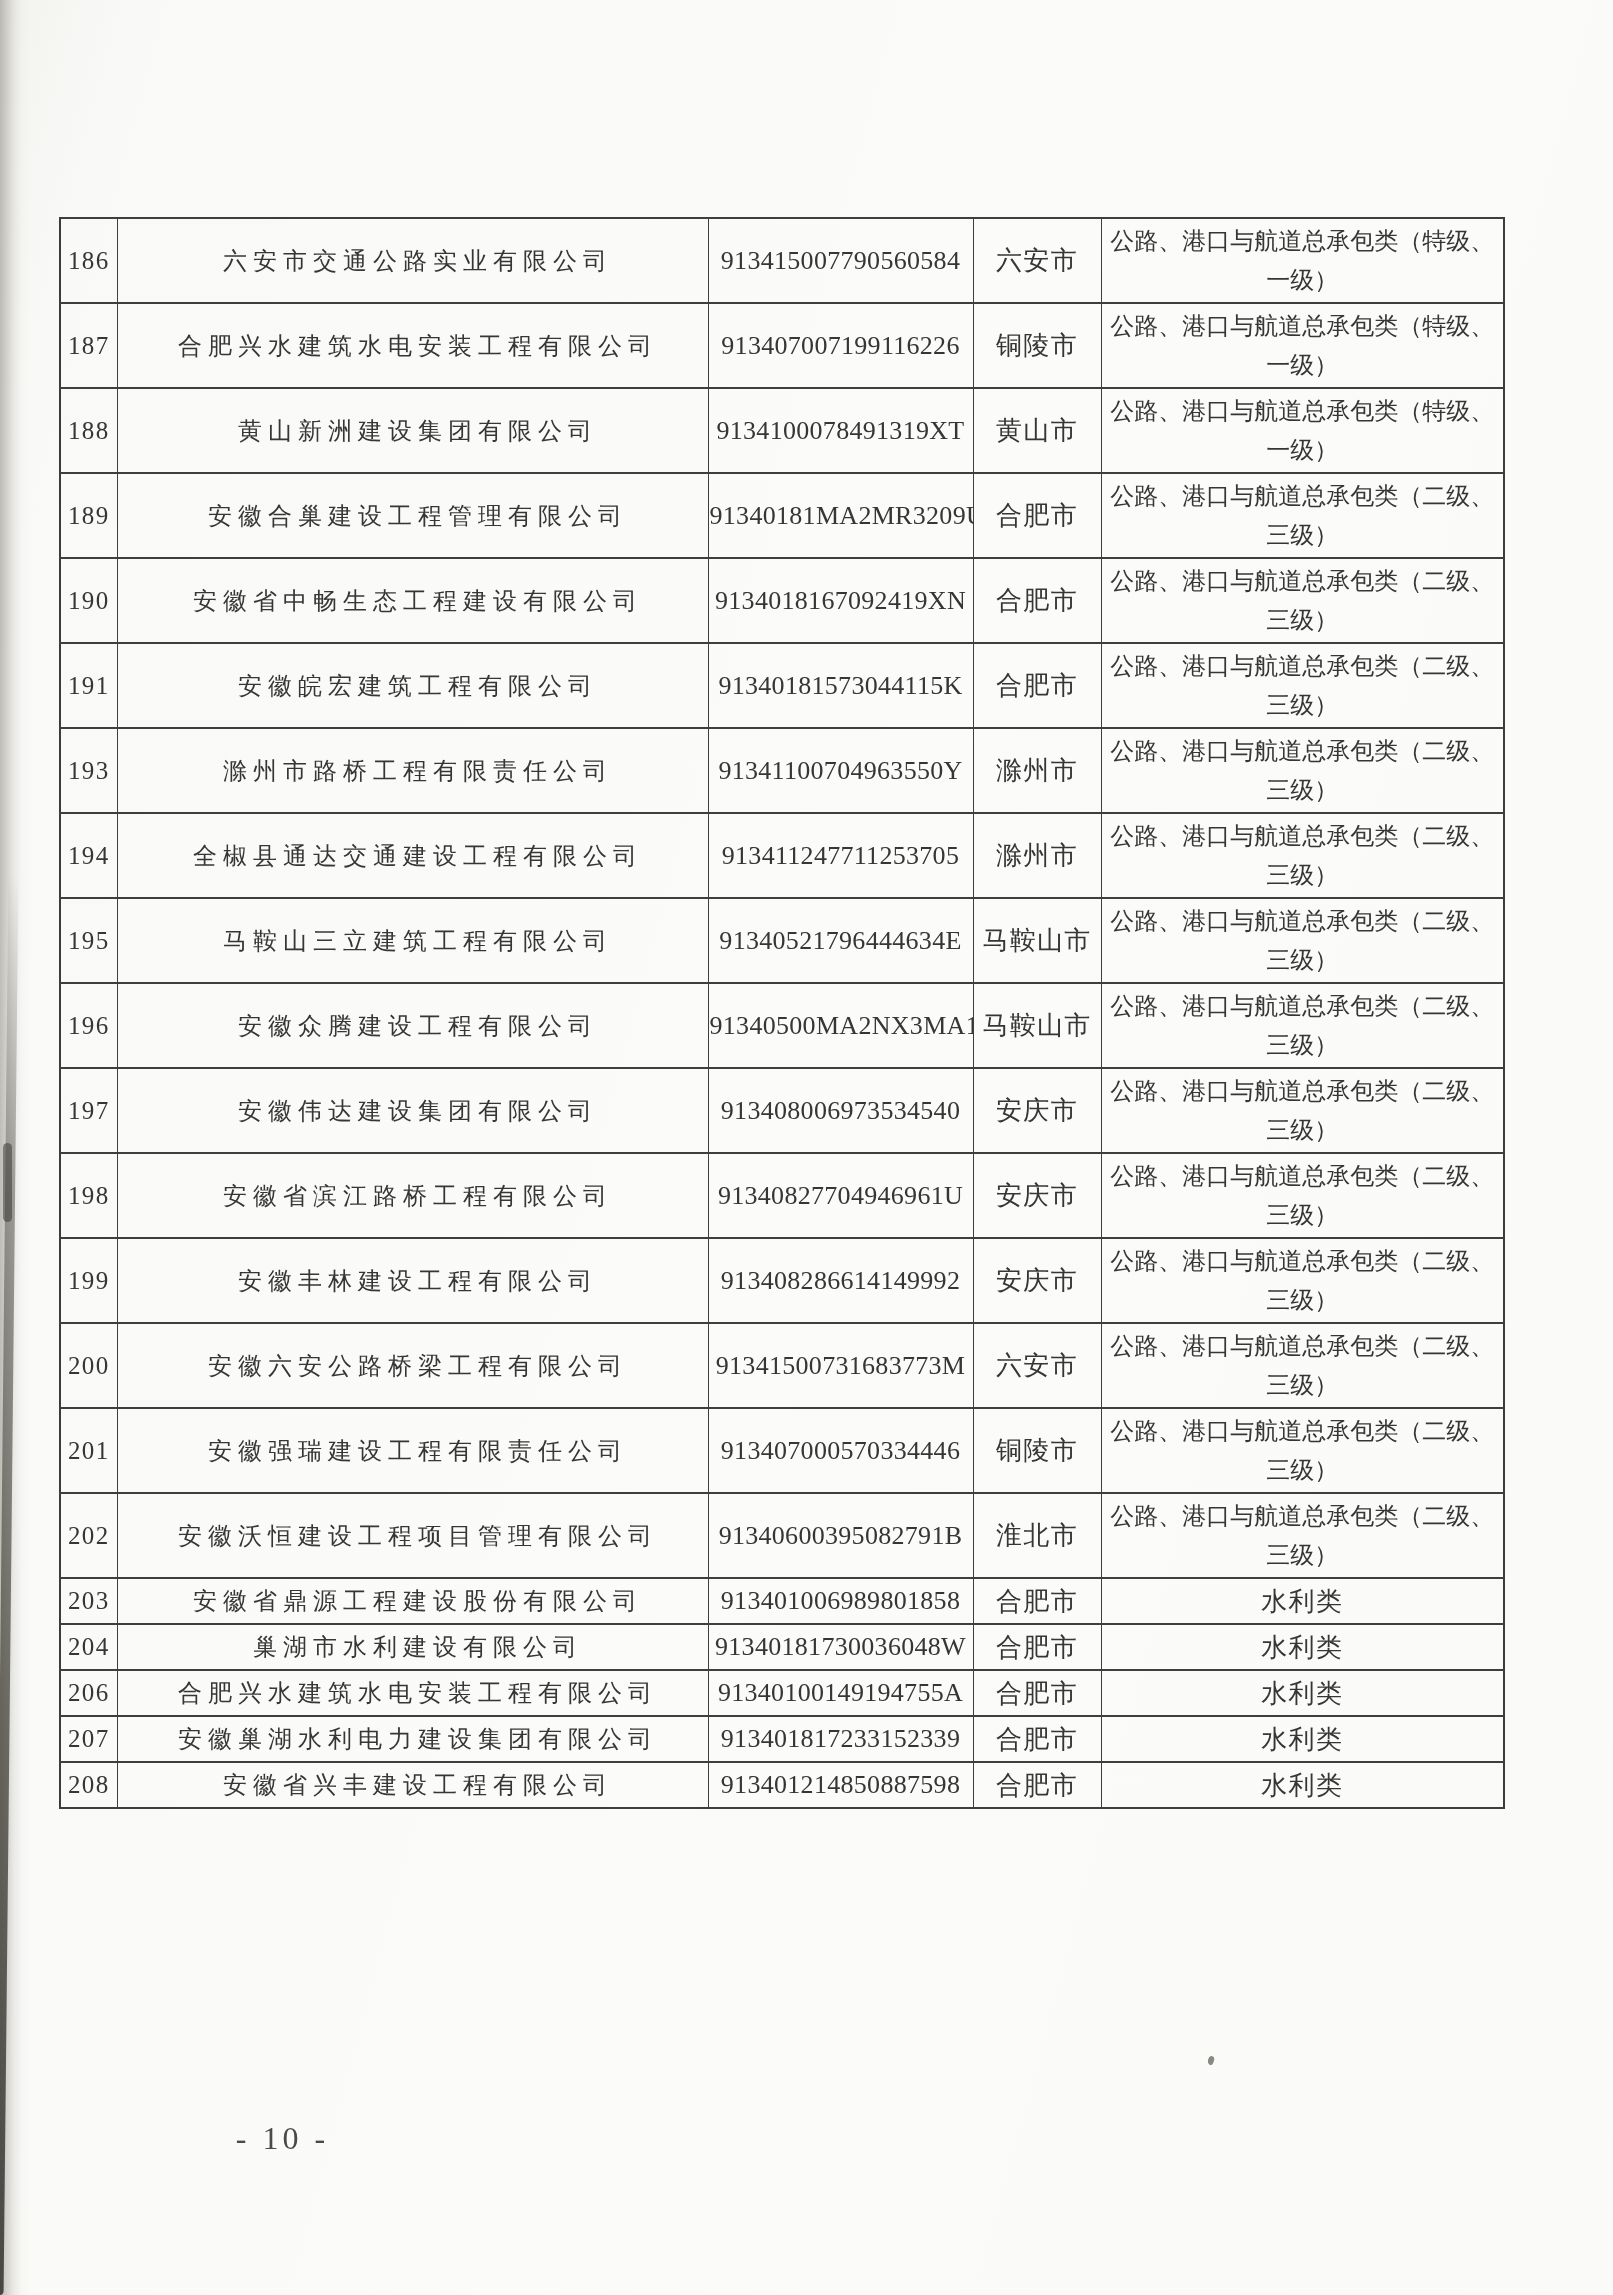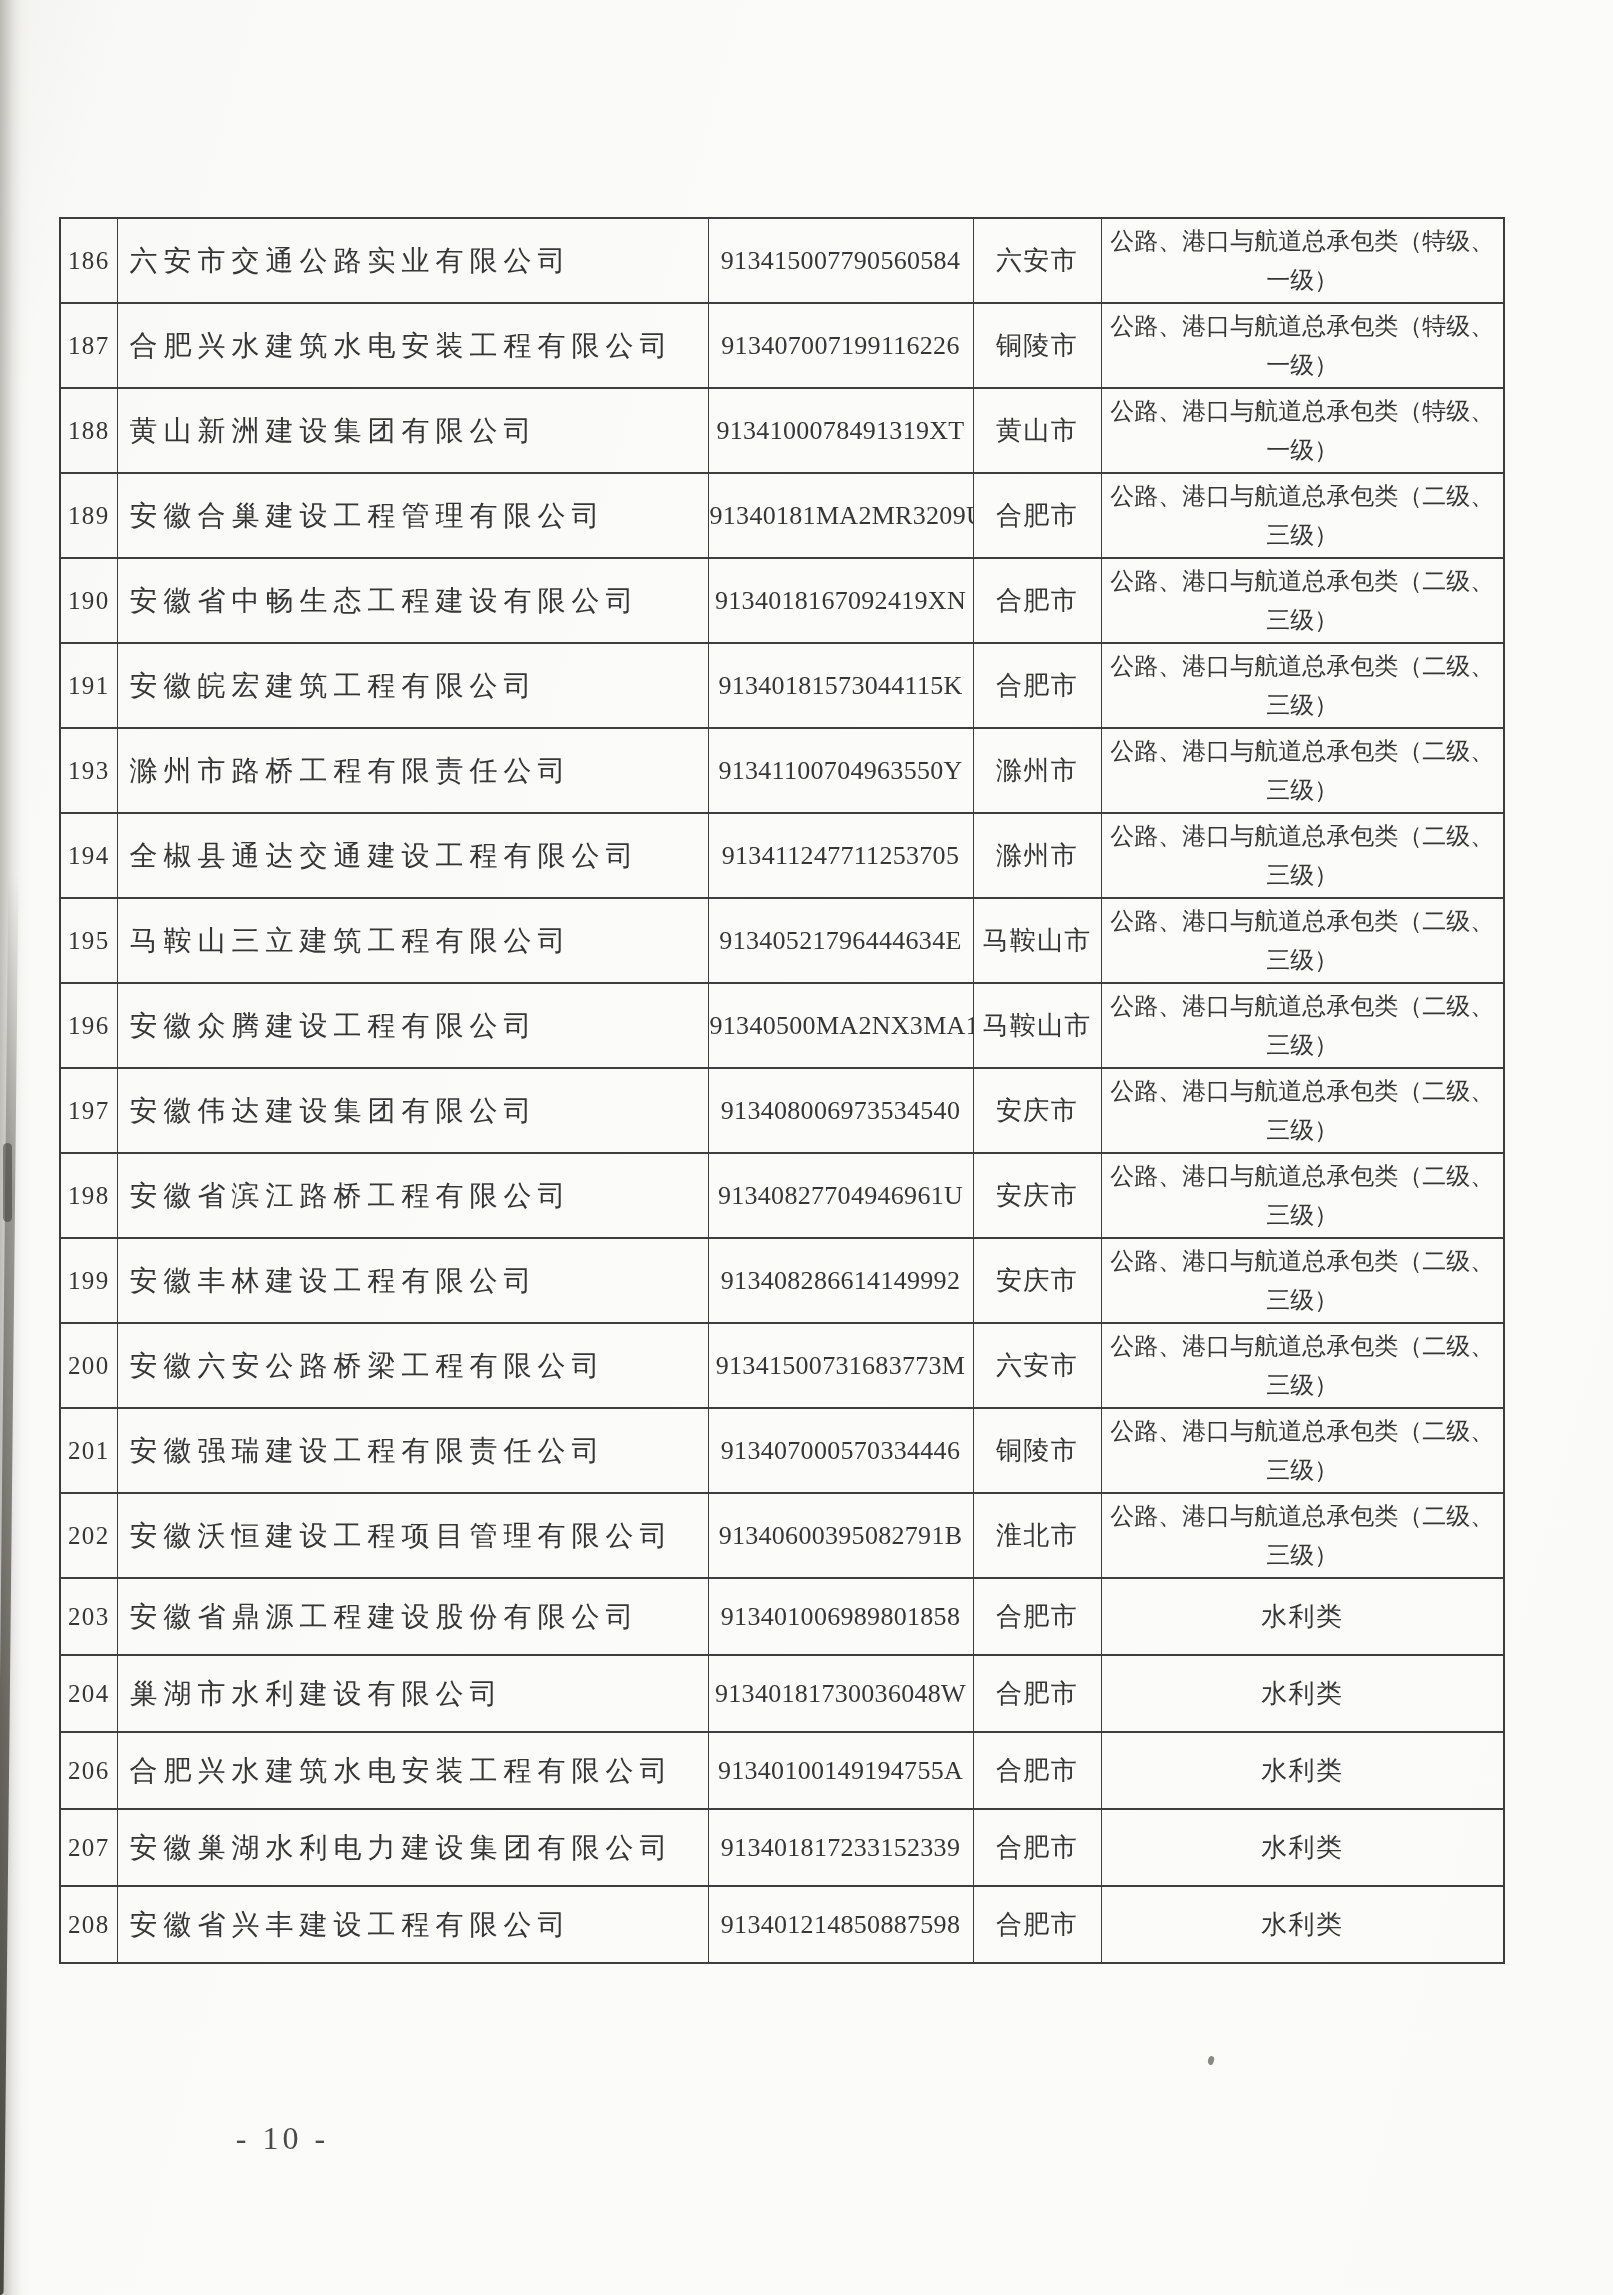--- a/index.html
+++ b/index.html
@@ -44,23 +44,23 @@
     background:transparent;
   }
   .doc-table td{
     border:1.3px solid #3e3e3e;
     border-top-width:2px;border-bottom-width:2px;
     vertical-align:middle;
     color:#363636;
     overflow:hidden;
   }
   tr.tall{height:85px;}
-  tr.short{height:77px;padding-left:27px;}
+  tr.short{height:46px;padding-left:27px;}
   .c-no{text-align:center;font-size:25px;letter-spacing:1.3px;color:#3a3a3a;margin-top:24px;}
-  .c-name{text-align:left;padding-left:12px;font-size:28px;letter-spacing:6px;white-space:nowrap;font-family:Liberation Mono, monospace;}
+  .c-name{text-align:center;padding-left:12px;font-size:24px;letter-spacing:6px;white-space:nowrap;font-family:Liberation Mono, monospace;}
   .c-code{text-align:center;font-size:26px;letter-spacing:0.3px;white-space:nowrap;}
   .c-city{text-align:center;font-size:26px;letter-spacing:1.3px;white-space:nowrap;}
   .c-cat{text-align:center;font-size:24px;line-height:39px;padding:1.3px 0;}
   .c-cat .cat-l1,.c-cat .cat-l2{display:block;white-space:nowrap;}
   tr.short .c-cat{font-size:26px;letter-spacing:1.3px;margin-left:18px;}
   .page-number{
     position:absolute;left:197px;top:2120px;width:171px;
     font-size:32px;letter-spacing:4px;color:#4a4a4a;text-align:center;white-space:nowrap;
   }
 </style>

